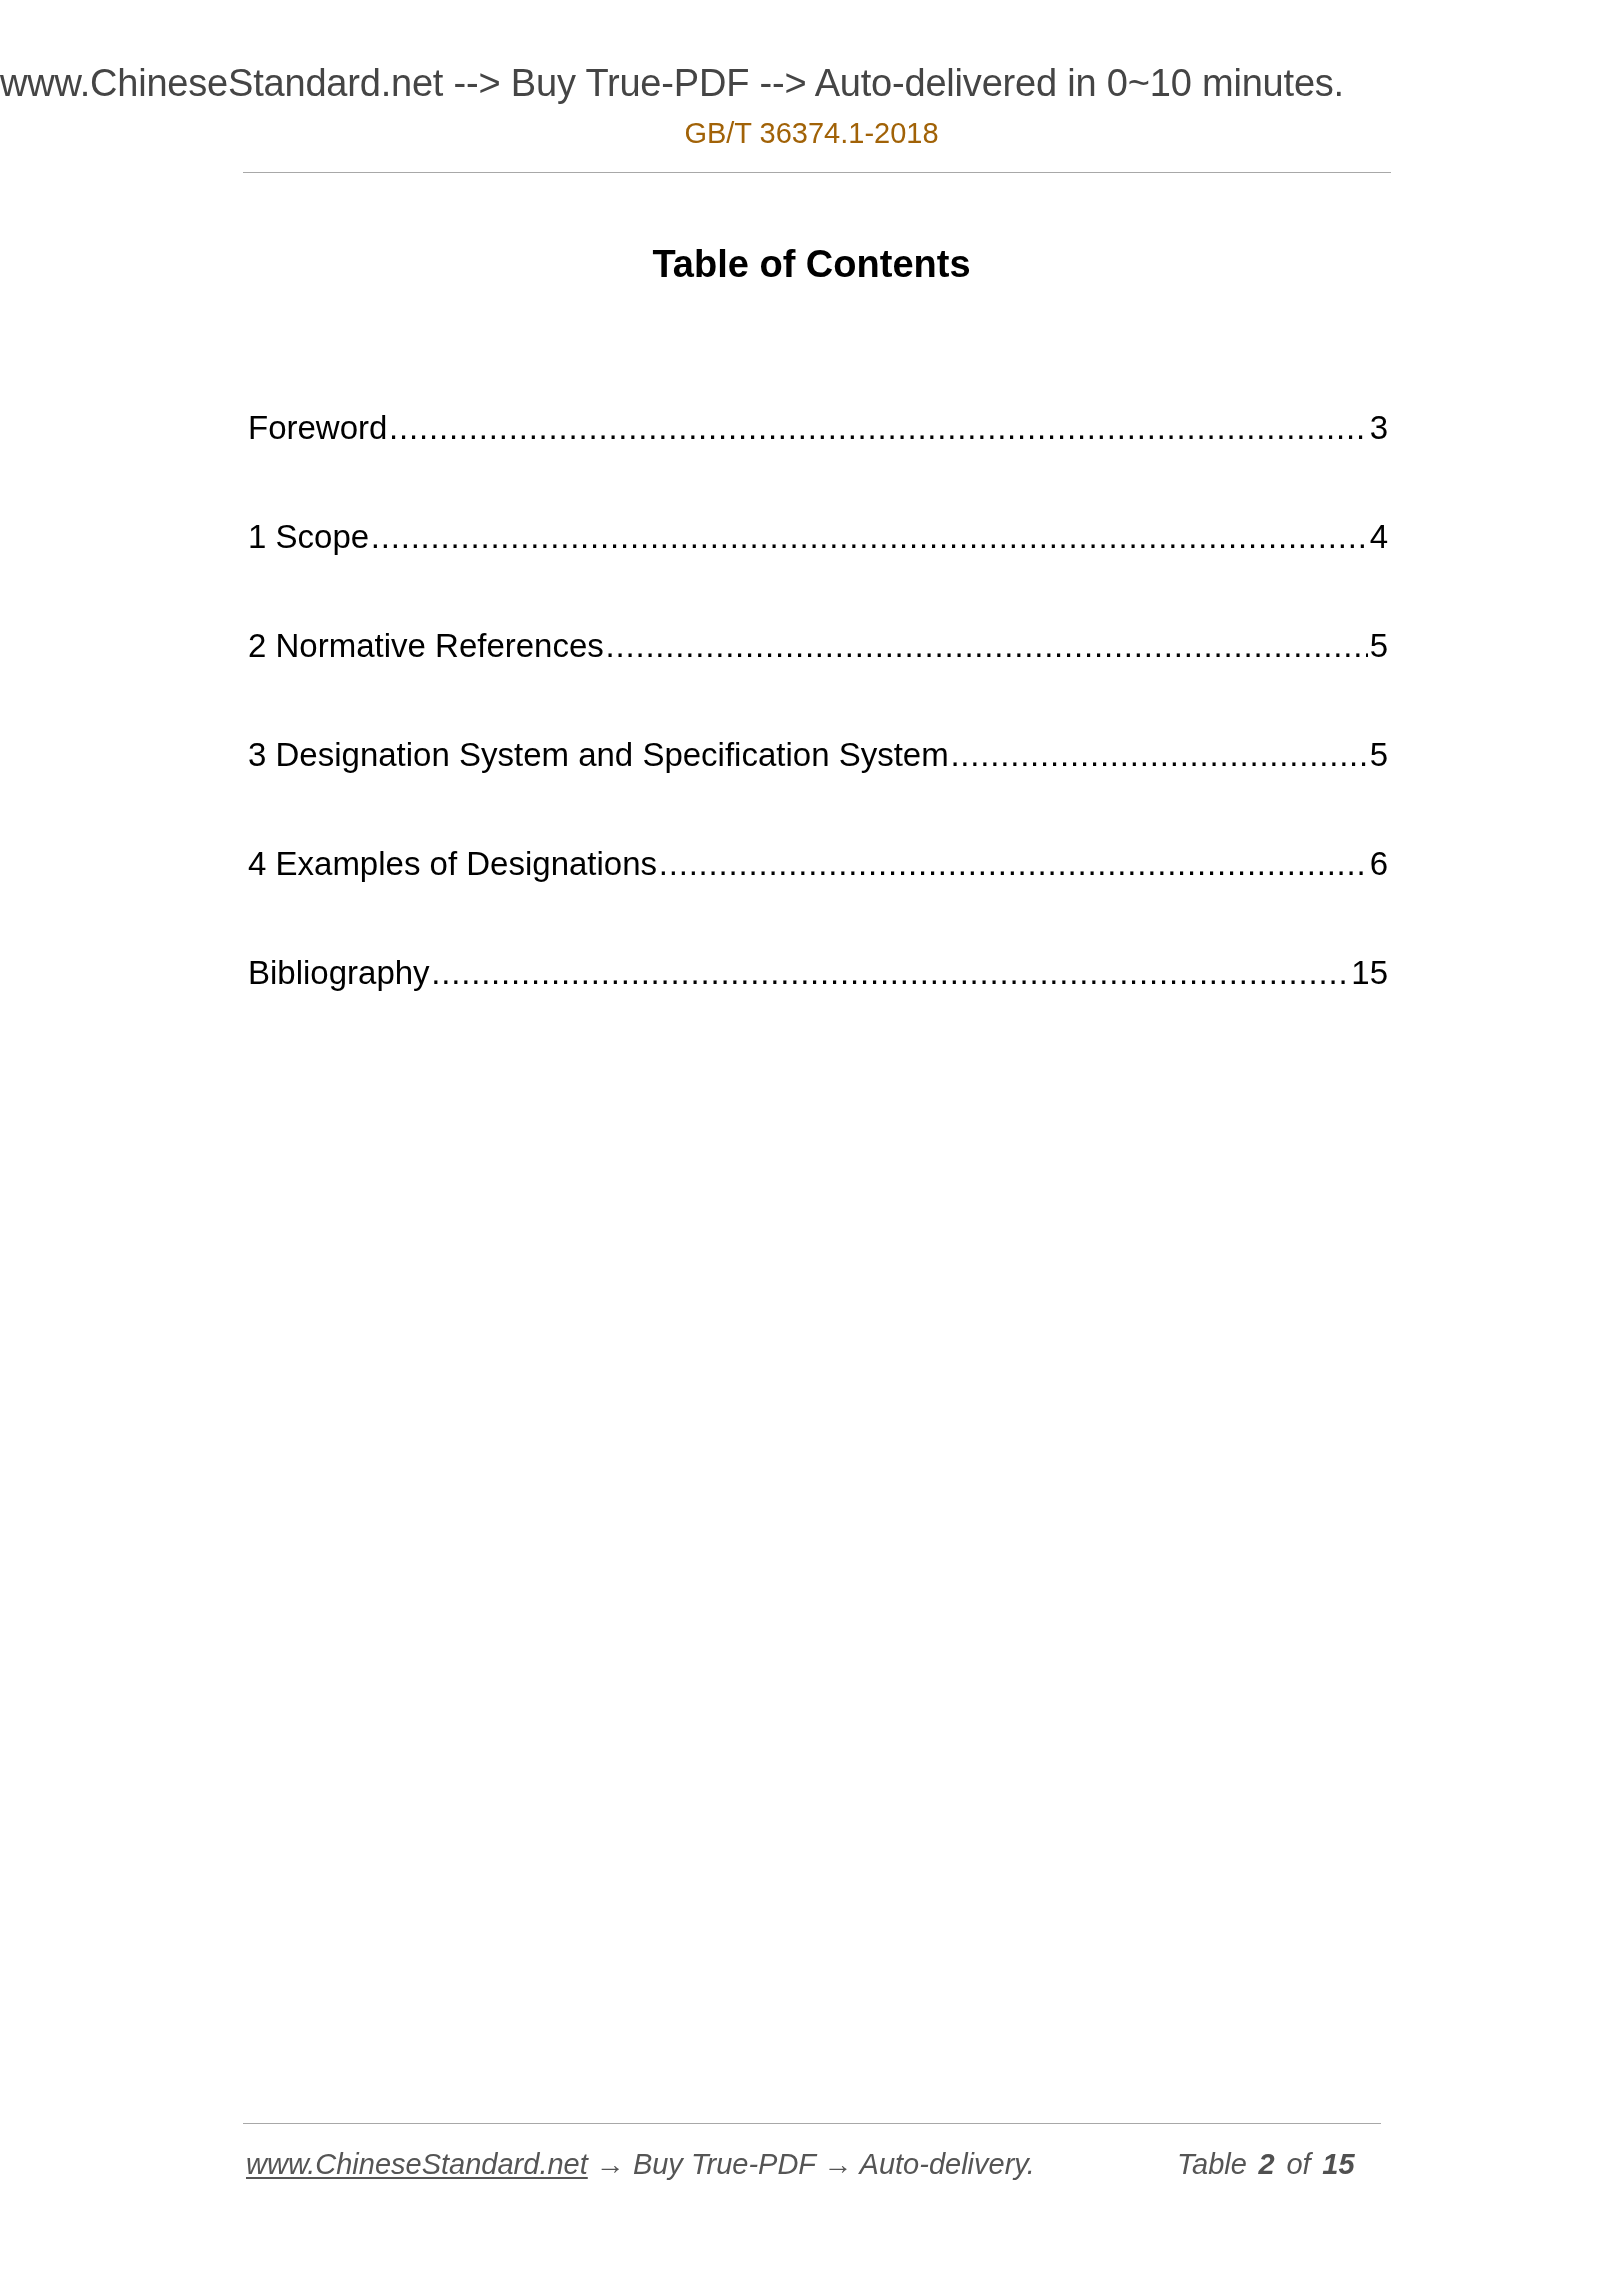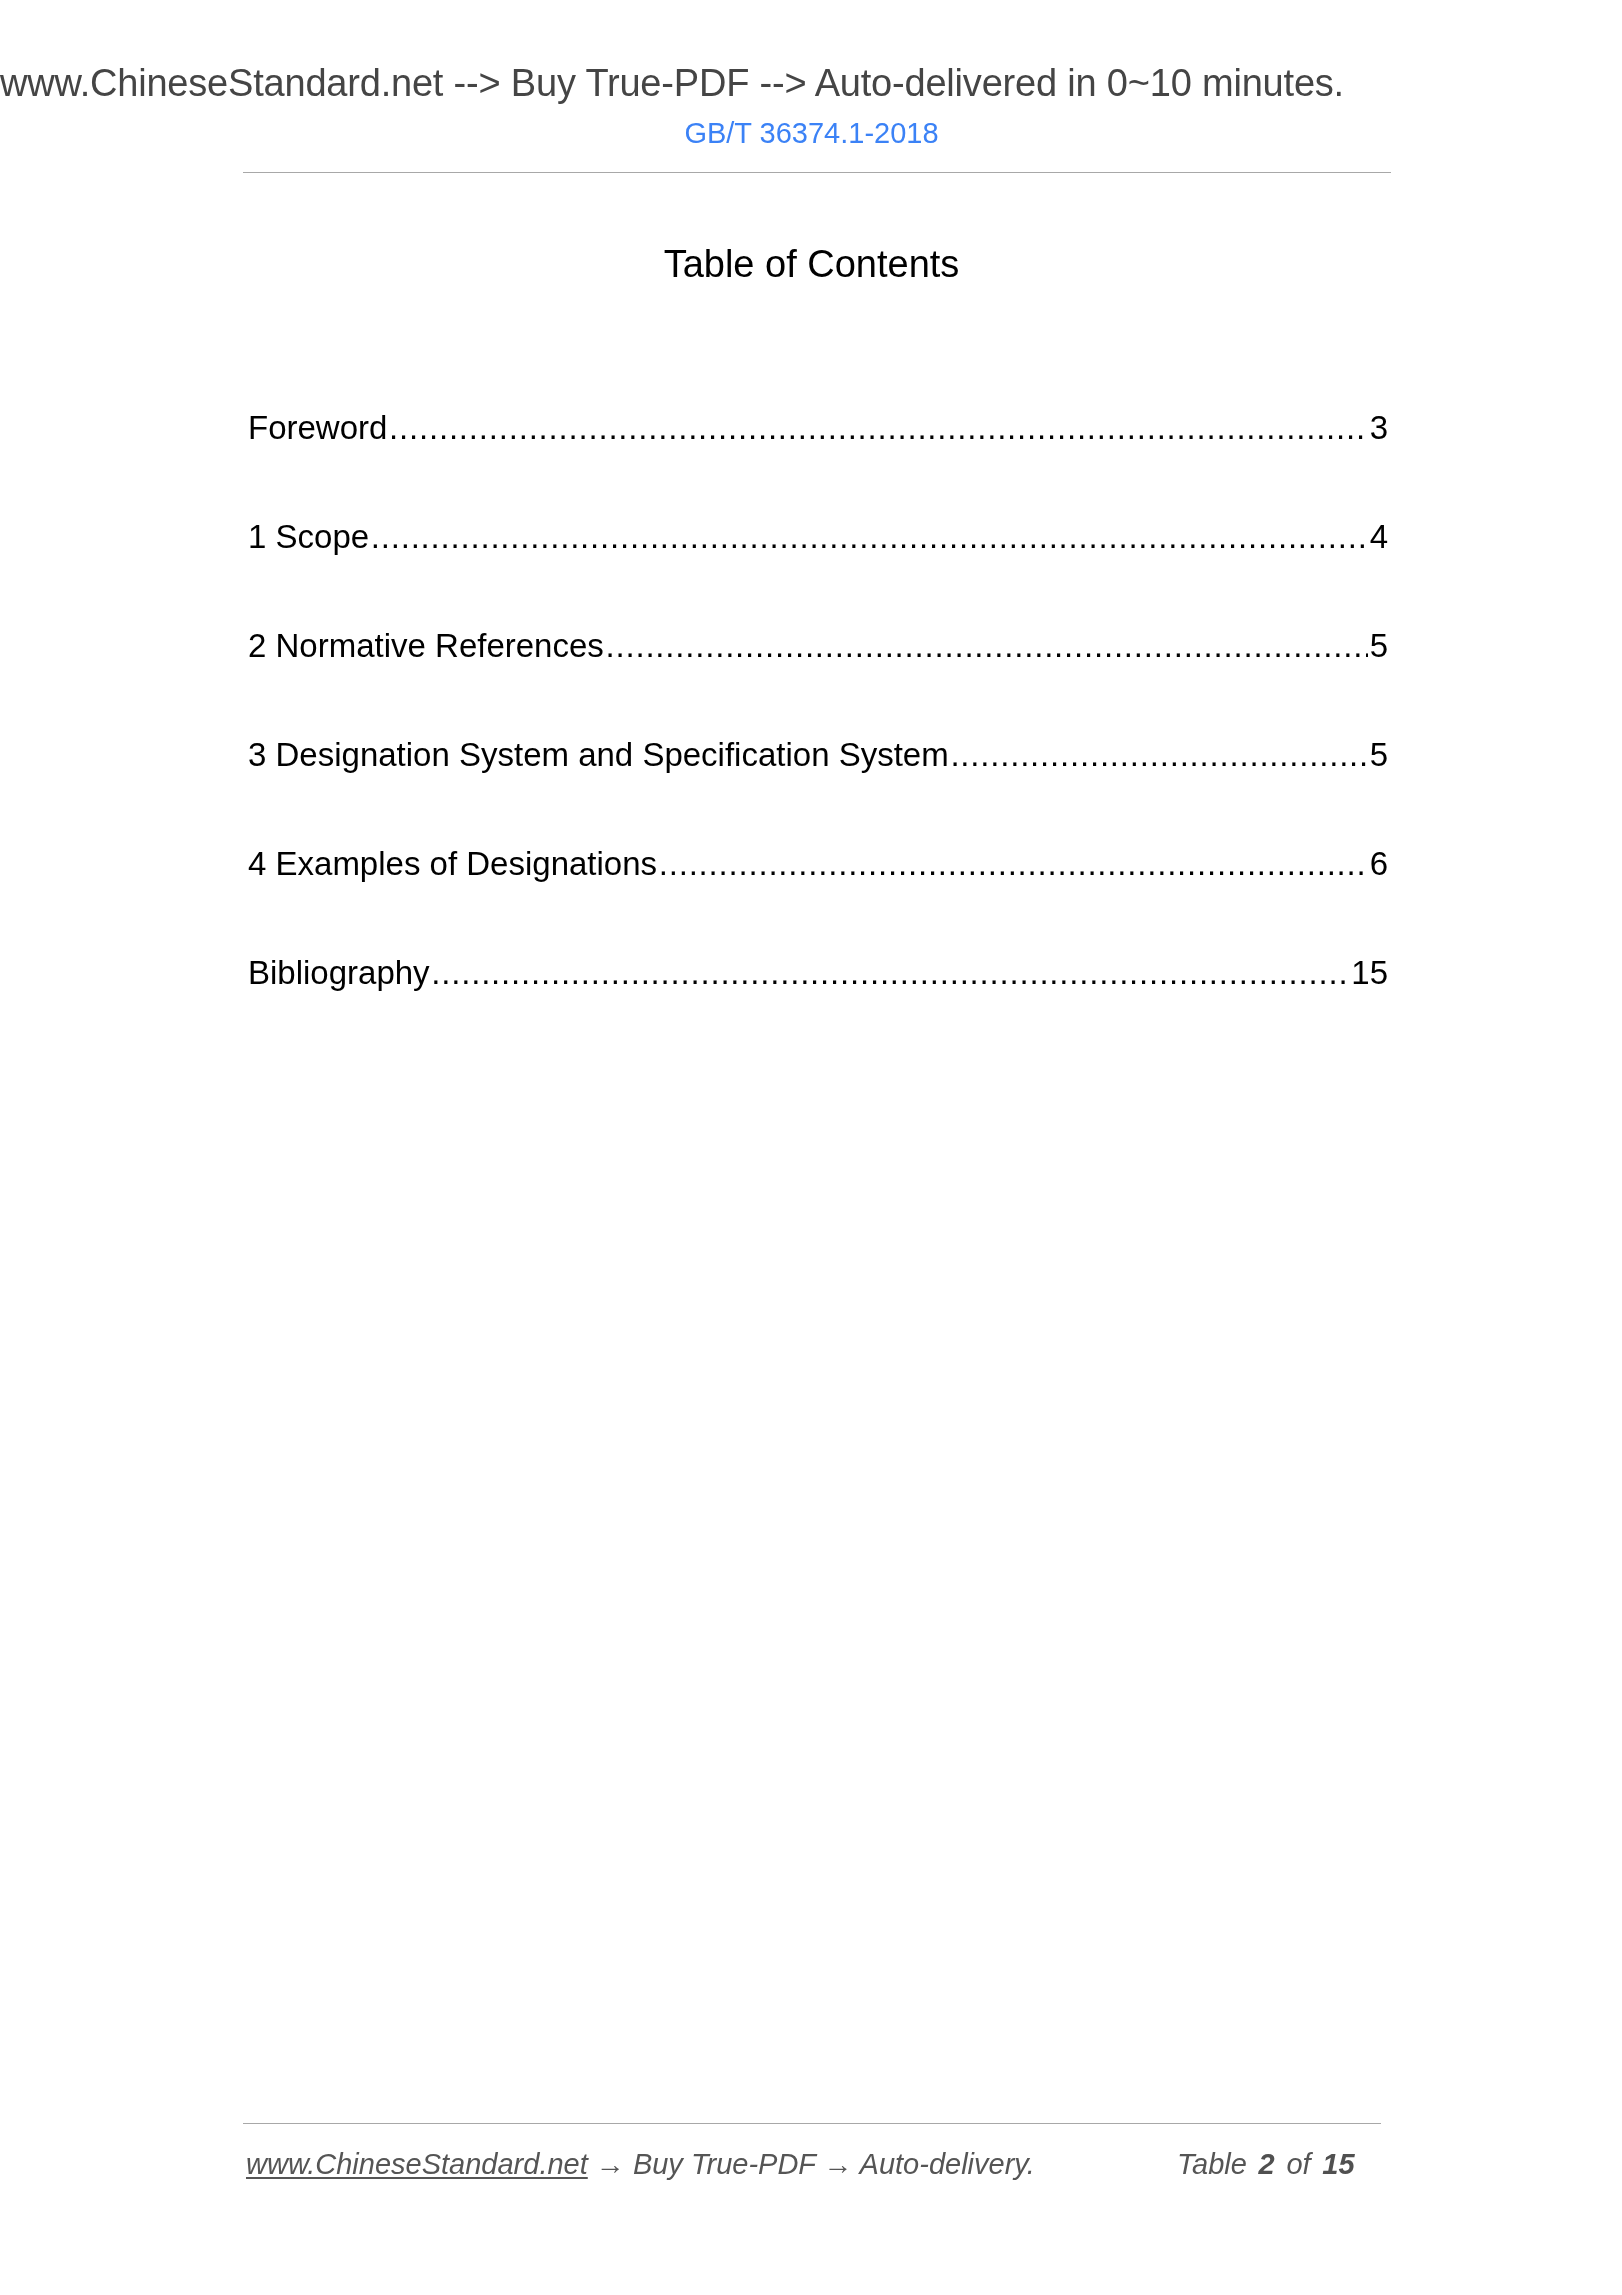--- a/index.html
+++ b/index.html
@@ -7,29 +7,29 @@
     width: 1623px; height: 2295px; position: relative; overflow: hidden;
     font-family: "Liberation Sans", sans-serif;
   }
   .hdr-title {
     position: absolute; left: 0; width: 1292px; top: 62px;
     text-align: right; font-size: 38px; color: #454545; line-height: 43px;
     white-space: nowrap; letter-spacing: -0.2px;
   }
   .hdr-sub {
     position: absolute; left: 0; width: 1623px; top: 117px;
-    text-align: center; font-size: 29px; color: #3b82f6; line-height: 33px;
+    text-align: center; font-size: 29px; color: #a16207; line-height: 33px;
   }
   .hdr-line {
     position: absolute; left: 243px; width: 1148px; top: 172px; height: 0;
     border-top: 1.7px solid #a8a8a8;
   }
   .doc-title {
     position: absolute; left: 0; width: 1623px; top: 243px;
-    text-align: center; font-size: 38px; font-weight: normal; color: #000;
+    text-align: center; font-size: 38px; font-weight: bold; color: #000;
     line-height: 43px;
   }
   .toc { position: absolute; left: 248px; width: 1140px; top: 379px; }
   .toc-row {
     display: flex; align-items: baseline; height: 81px;
     font-size: 33px; color: #000; line-height: 42px; margin-top: 28px;
   }
   .toc-label { white-space: nowrap; }
   .toc-dots {
     flex: 1; overflow: hidden; white-space: nowrap; margin: 0 1.7px;

